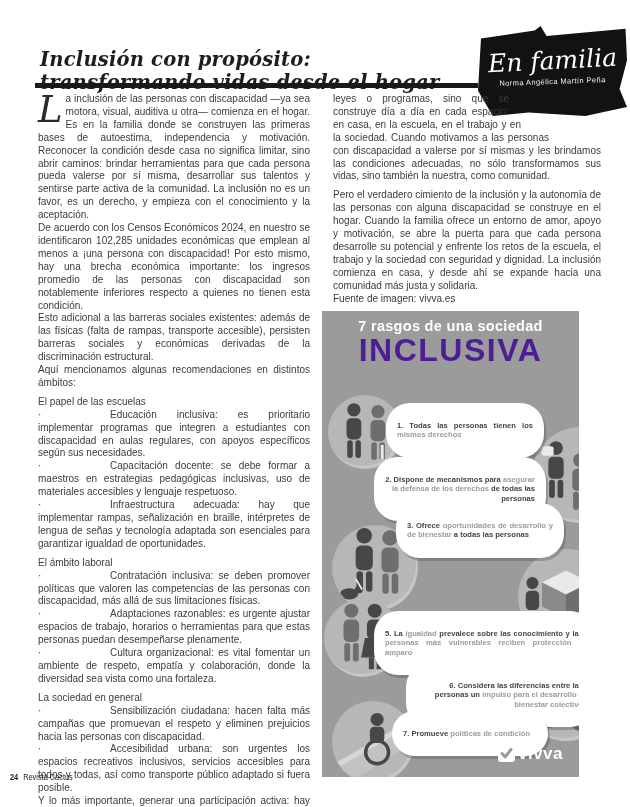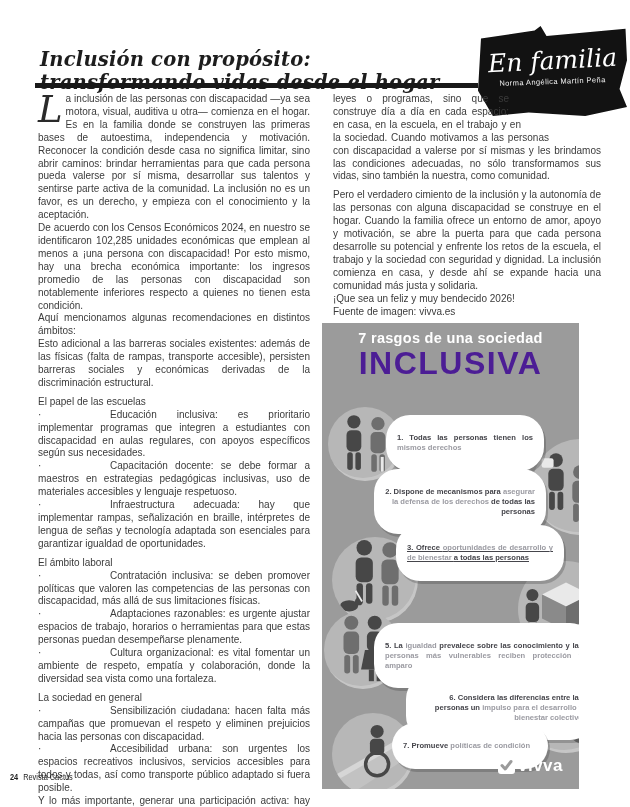--- a/index.html
+++ b/index.html
@@ -77,22 +77,22 @@
   <div class="ribbon">
     <div class="ribbon-title">En familia</div>
     <div class="ribbon-author">Norma Angélica Martín Peña</div>
   </div>
 
   <div class="columns">
 
     <div class="col left">
       <p><span class="dropcap">L</span><span>a inclusión de las personas con discapacidad —ya sea motora, visual, auditiva u otra— comienza en el hogar. Es en la familia donde se construyen las primeras bases de autoestima, independencia y motivación. Reconocer la condición desde casa no significa limitar, sino abrir caminos: brindar herramientas para que cada persona pueda valerse por sí misma, desarrollar sus talentos y sentirse parte activa de la comunidad. La inclusión no es un favor, es un derecho, y empieza con el conocimiento y la aceptación.</span></p>
       <p>De acuerdo con los Censos Económicos 2024, en nuestro se identificaron 102,285 unidades económicas que emplean al menos a ¡una persona con discapacidad! Por esto mismo, hay una brecha económica importante: los ingresos promedio de las personas con discapacidad son notablemente inferiores respecto a quienes no tienen esta condición.</p>
+      <p>Esto adicional a las barreras sociales existentes: además de las físicas (falta de rampas, transporte accesible), persisten barreras sociales y económicas derivadas de la discriminación estructural.</p>
       <p>Aquí mencionamos algunas recomendaciones en distintos ámbitos:</p>
-      <p>Esto adicional a las barreras sociales existentes: además de las físicas (falta de rampas, transporte accesible), persisten barreras sociales y económicas derivadas de la discriminación estructural.</p>
 
       <div class="gap"></div>
       <p class="heading">El papel de las escuelas</p>
       <p class="bullet"><span class="dot">·</span><span class="tab"></span><span>Educación inclusiva: es prioritario implementar programas que integren a estudiantes con discapacidad en aulas regulares, con apoyos específicos según sus necesidades.</span></p>
       <p class="bullet"><span class="dot">·</span><span class="tab"></span><span>Capacitación docente: se debe formar a maestros en estrategias pedagógicas inclusivas, uso de materiales accesibles y lenguaje respetuoso.</span></p>
       <p class="bullet"><span class="dot">·</span><span class="tab"></span><span>Infraestructura adecuada: hay que implementar rampas, señalización en braille, intérpretes de lengua de señas y tecnología adaptada son esenciales para garantizar igualdad de oportunidades.</span></p>
 
       <div class="gap"></div>
       <p class="heading">El ámbito laboral</p>
       <p class="bullet"><span class="dot">·</span><span class="tab"></span><span>Contratación inclusiva: se deben promover políticas que valoren las competencias de las personas con discapacidad, más allá de sus limitaciones físicas.</span></p>
@@ -104,21 +104,20 @@
       <p class="bullet"><span class="dot">·</span><span class="tab"></span><span>Sensibilización ciudadana: hacen falta más campañas que promuevan el respeto y eliminen prejuicios hacia las personas con discapacidad.</span></p>
       <p class="bullet"><span class="dot">·</span><span class="tab"></span><span>Accesibilidad urbana: son urgentes los espacios recreativos inclusivos, servicios accesibles para todos y todas, así como transporte público adaptado si fuera posible.</span></p>
       <p>Y lo más importante, generar una participación activa: hay que involucrar a las personas con discapacidad en la toma de decisiones comunitarias, reconociendo su voz y liderazgo.</p>
 
     </div>
 
     <div class="col right">
       <p><span class="rib-sp sp1"></span><span class="rib-sp sp2"></span><span class="rib-sp sp3"></span><span>leyes o programas, sino que se construye día a día en cada espacio: en casa, en la escuela, en el trabajo y en la sociedad. Cuando motivamos a las personas con discapacidad a valerse por sí mismas y les brindamos las condiciones adecuadas, no sólo transformamos sus vidas, sino también la nuestra, como comunidad.</span></p>
       <div class="gap"></div>
       <p>Pero el verdadero cimiento de la inclusión y la autonomía de las personas con alguna discapacidad se construye en el hogar. Cuando la familia ofrece un entorno de amor, apoyo y motivación, se abre la puerta para que cada persona desarrolle su potencial y enfrente los retos de la escuela, el trabajo y la sociedad con seguridad y dignidad. La inclusión comienza en casa, y desde ahí se expande hacia una comunidad más justa y solidaria.</p>
-      <p>¡Que sea un feliz y muy bendecido 2026!</p>
       <p>Fuente de imagen: vivva.es</p>
 
       <div class="infographic">
         <p class="ig-t1">7 rasgos de una sociedad</p>
         <p class="ig-t2">INCLUSIVA</p>
 
         <div class="illus" style="left:6px;top:84px;width:74px;height:74px;">
           <svg viewBox="0 0 40 40">
               <g fill="#474747">
                 <use href="#pp" x="14" y="22"></use>
@@ -154,21 +153,21 @@
                 <use href="#pp" x="15" y="19"></use>
               </g>
               <g fill="#6e6e6e">
                 <use href="#pp" x="27" y="20"></use>
               </g>
               <ellipse cx="8" cy="32" rx="4.2" ry="2.6" fill="#474747"></ellipse>
               <circle cx="12.5" cy="30" r="1.8" fill="#474747"></circle>
               <path d="M11 25 L14 30" stroke="#e9e9e9" stroke-width="0.8"></path>
             </svg>
         </div>
-        <div class="bubble" style="left:74px;top:202px;width:146px;text-decoration:underline;"><span class="sb">3. Ofrece </span><span class="sl">oportunidades de desarrollo y de bienestar </span><span class="sb">a todas las personas</span></div>
+        <div class="bubble" style="left:74px;top:192px;width:146px;"><span class="sb">3. Ofrece </span><span class="sl">oportunidades de desarrollo y de bienestar </span><span class="sb">a todas las personas</span></div>
 
         <div class="illus" style="left:196px;top:238px;width:96px;height:96px;">
           <svg viewBox="0 0 40 40">
               <polygon points="20,9 30,14 20,19 10,14" fill="#e9e9e9"></polygon>
               <polygon points="30,14 30,24 20,29 20,19" fill="#6e6e6e"></polygon>
               <polygon points="10,14 20,19 20,29 10,24" fill="#8a8a8a"></polygon>
               <g fill="#474747">
                 <use href="#pp" x="6" y="24" transform="scale(0.7)" transform-origin="6 24"></use>
               </g>
               <g fill="#555555">

